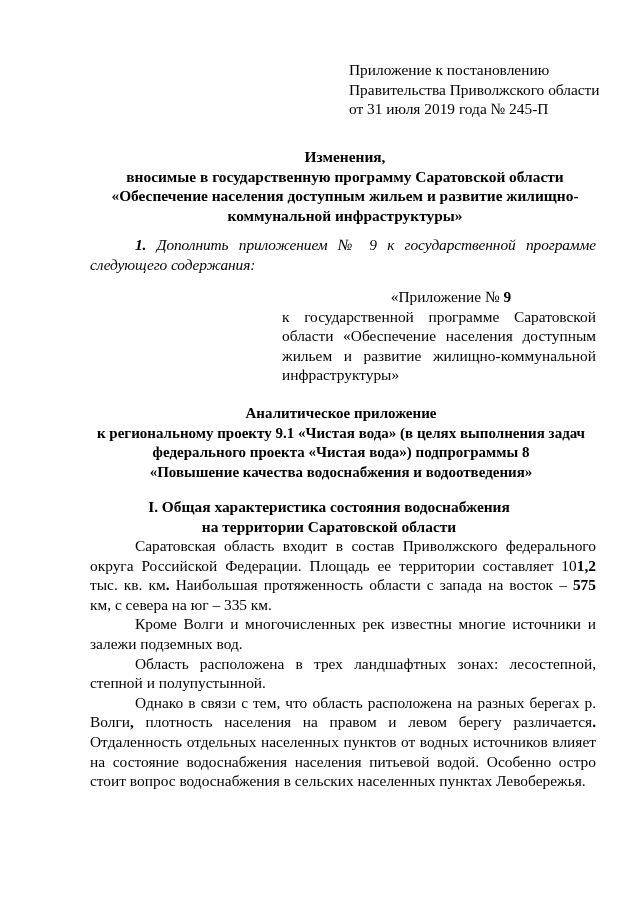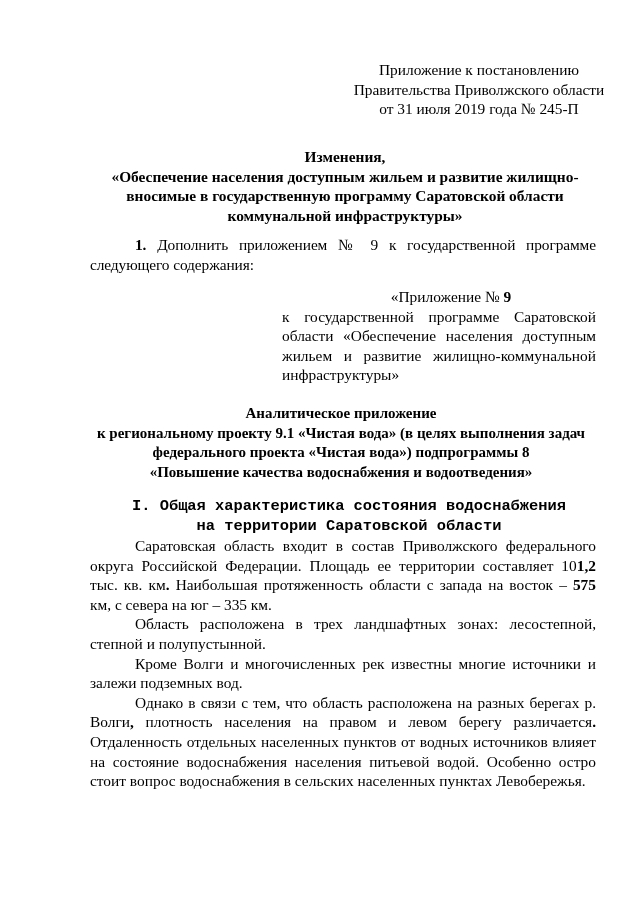--- a/index.html
+++ b/index.html
@@ -9,61 +9,61 @@
   .center { text-align: center; }
   .bold { font-weight: bold; }
   .just { text-align: justify; }
   .para { text-indent: 45px; text-align: justify; margin: 0; }
   .tl { display: block; }
   b { font-weight: bold; }
 </style>
 </head>
 <body>
 
-<div class="blk" style="left:349px; top:60px; width:260px;text-align:center;">
+<div class="blk" style="left:349px; top:60px; width:260px;">
   <span class="tl">Приложение к постановлению</span>
   <span class="tl">Правительства Приволжского области</span>
   <span class="tl">от 31 июля 2019 года № 245-П</span>
 </div>
 
 <div class="blk center bold" style="left:60px; top:147px; width:570px;">
   <span class="tl">Изменения,</span>
+  <span class="tl">вносимые в государственную программу Саратовской области</span>
   <span class="tl">«Обеспечение населения доступным жильем и развитие жилищно-</span>
-  <span class="tl">вносимые в государственную программу Саратовской области</span>
   <span class="tl">коммунальной инфраструктуры»</span>
 </div>
 
 <div class="blk" style="left:90px; top:235px; width:506px;">
-  <p class="para" style="letter-spacing:-0.1px;">
+  <p class="para" style="letter-spacing:-0.1px;font-style:italic;">
     <b>1.</b>
     <span>Дополнить приложением № 9 к государственной программе следующего содержания:</span>
   </p>
 </div>
 
 <div class="blk" style="left:282px; top:287px; width:314px;">
   <div class="center" style="padding-left:24px;">
     <span>«Приложение № </span><b>9</b>
   </div>
   <div class="just">к государственной программе Саратовской области «Обеспечение населения доступным жильем и развитие жилищно-коммунальной инфраструктуры»</div>
 </div>
 
 <div class="blk center bold" style="left:56px; top:404px; width:570px; font-size:15px;">
   <span class="tl">Аналитическое приложение</span>
   <span class="tl">к региональному проекту 9.1 «Чистая вода» (в целях выполнения задач</span>
   <span class="tl">федерального проекта «Чистая вода») подпрограммы 8</span>
   <span class="tl">«Повышение качества водоснабжения и водоотведения»</span>
 </div>
 
-<div class="blk center bold" style="left:64px; top:497px; width:570px;font-family:Liberation Mono, monospace;">
+<div class="blk center bold" style="left:44px; top:497px; width:570px;">
   <span class="tl">I. Общая характеристика состояния водоснабжения</span>
   <span class="tl">на территории Саратовской области</span>
 </div>
 
 <div class="blk" style="left:90px; top:536px; width:506px;">
   <p class="para">
     <span>Саратовская область входит в состав Приволжского федерального округа Российской Федерации. Площадь ее территории составляет 10</span><b>1,2</b><span> тыс. кв. км</span><b>.</b><span> Наибольшая протяженность области с запада на восток – </span><b>575</b><span> км, с севера на юг – 335 км.</span>
   </p>
+  <p class="para">Кроме Волги и многочисленных рек известны многие источники и залежи подземных вод.</p>
   <p class="para">Область расположена в трех ландшафтных зонах: лесостепной, степной и полупустынной.</p>
-  <p class="para">Кроме Волги и многочисленных рек известны многие источники и залежи подземных вод.</p>
   <p class="para">
     <span>Однако в связи с тем, что область расположена на разных берегах р. Волги</span><b>,</b><span> плотность населения на правом и левом берегу различается</span><b>.</b><span> Отдаленность отдельных населенных пунктов от водных источников влияет на состояние водоснабжения населения питьевой водой. Особенно остро стоит вопрос водоснабжения в сельских населенных пунктах Левобережья.</span>
   </p>
 </div>
 
 </body></html>

